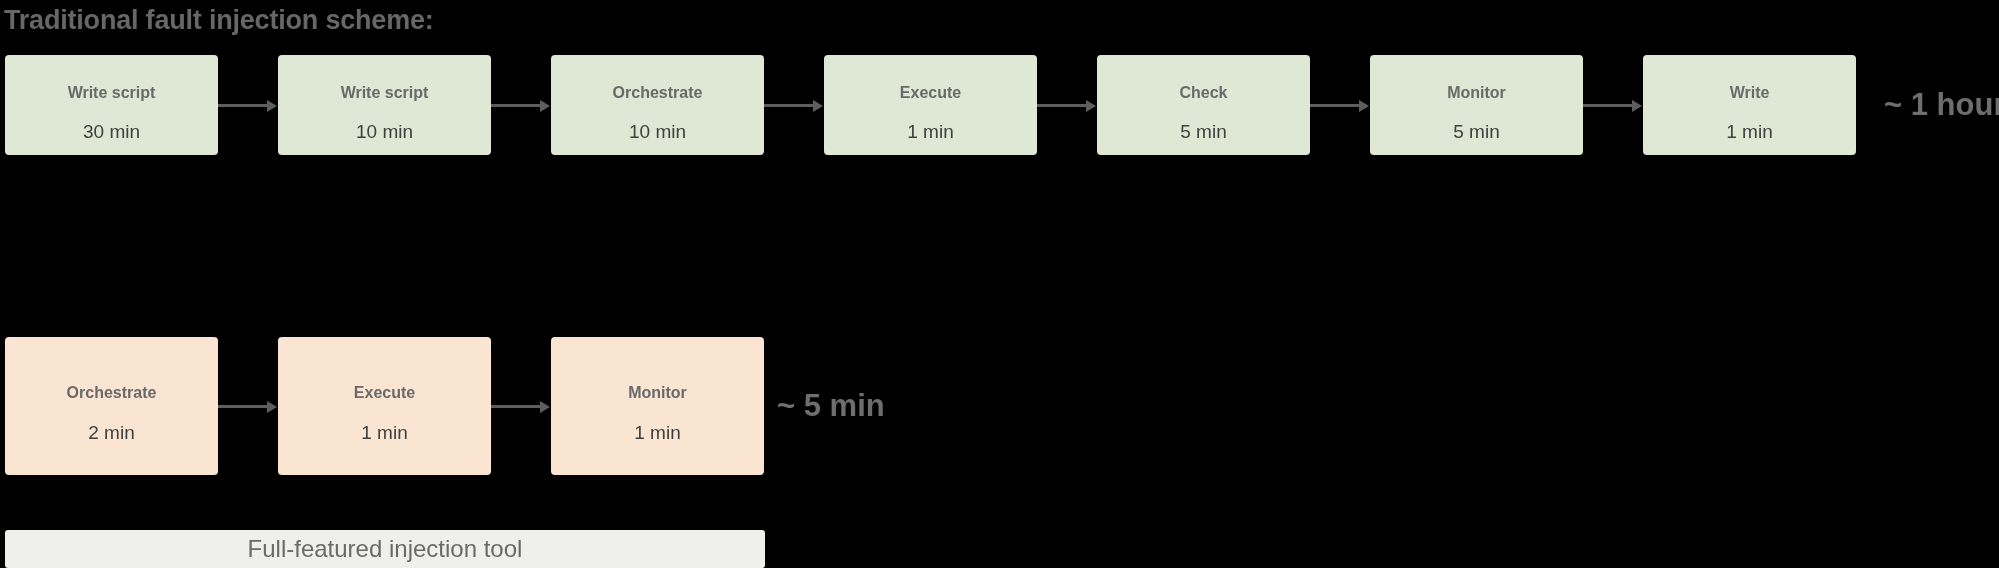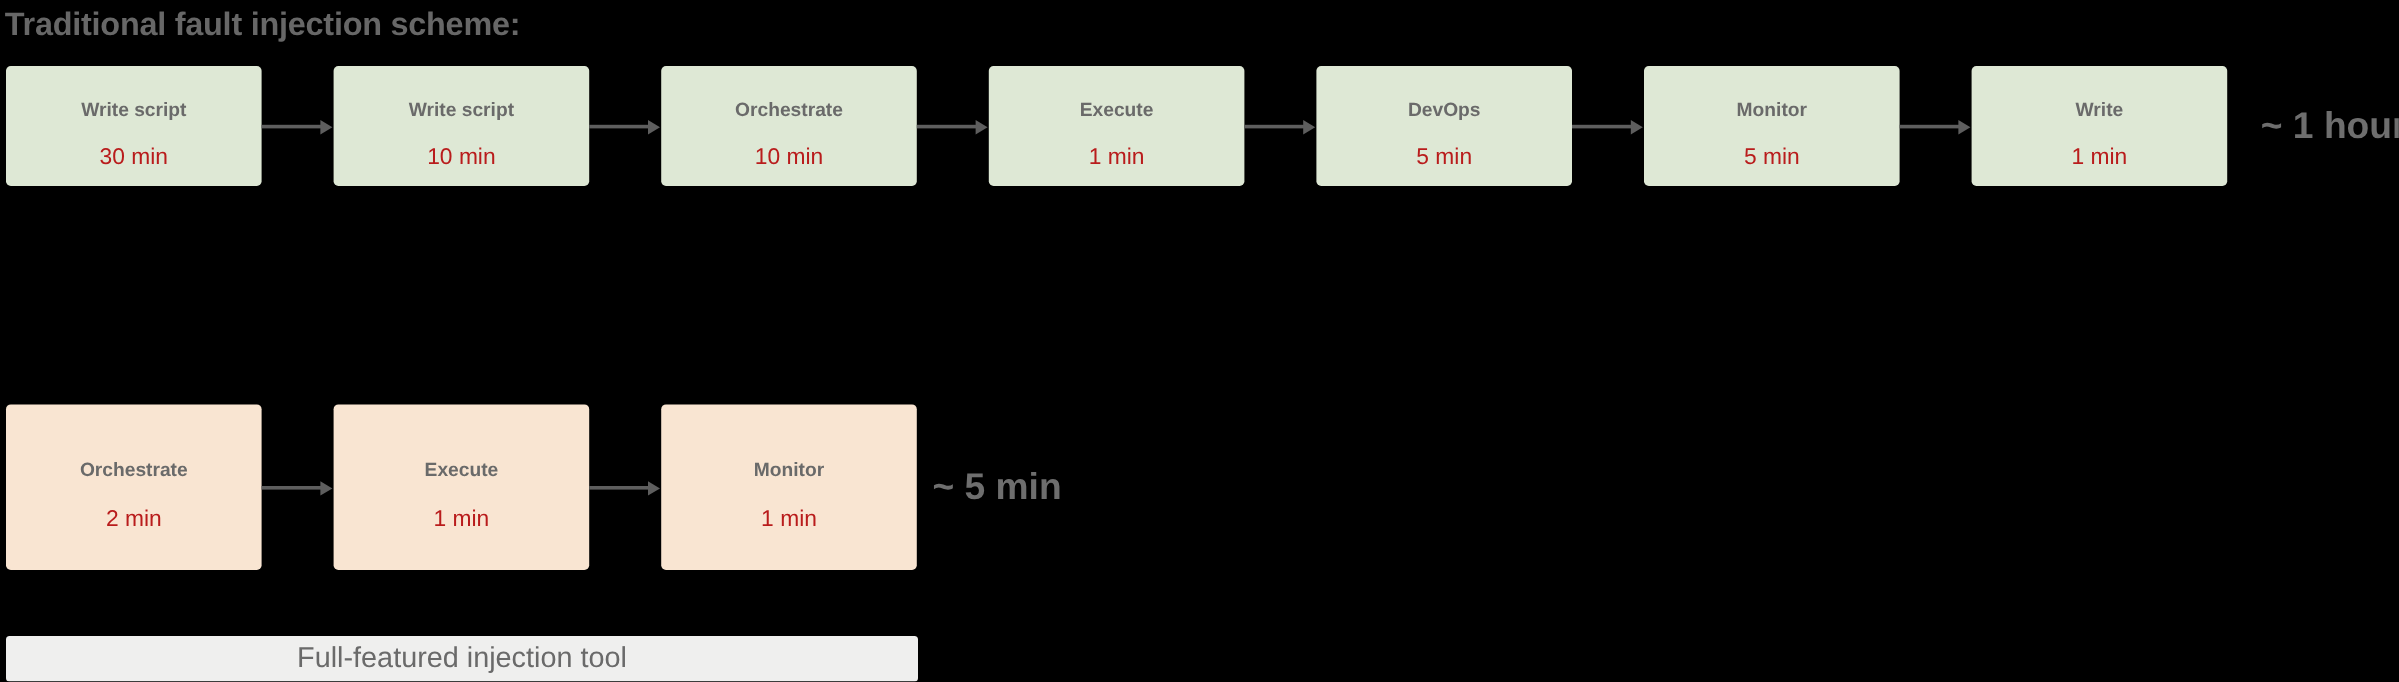--- a/index.html
+++ b/index.html
@@ -62,21 +62,21 @@
   #row-chaos       .process-box { height: 138px; background: #f9e5d2; }
 
   .box-title {
     color: #6a6a6a;
     font-size: 16px;
     font-weight: 700;
     line-height: 1;
     margin-top: 15px;
   }
   .box-duration {
-    color: #b91c1c;
+    color: #404040;
     font-size: 19px;
     font-weight: 400;
     line-height: 1;
     text-align: right;
   }
   #row-traditional .box-duration { margin-top: 21px; }
   #row-chaos       .box-duration { margin-top: 22px; }
 
   
   .arrow {
@@ -178,21 +178,21 @@
       <div class="box-title">Execute</div>
       <div class="box-duration">1 min</div>
     </div>
 
     <div class="arrow">
       <span class="shaft"></span>
       <span class="head"></span>
     </div>
 
     <div class="process-box">
-      <div class="box-title">DevOps</div>
+      <div class="box-title">Check</div>
       <div class="box-duration">5 min</div>
     </div>
 
     <div class="arrow">
       <span class="shaft"></span>
       <span class="head"></span>
     </div>
 
     <div class="process-box">
       <div class="box-title">Monitor</div>

